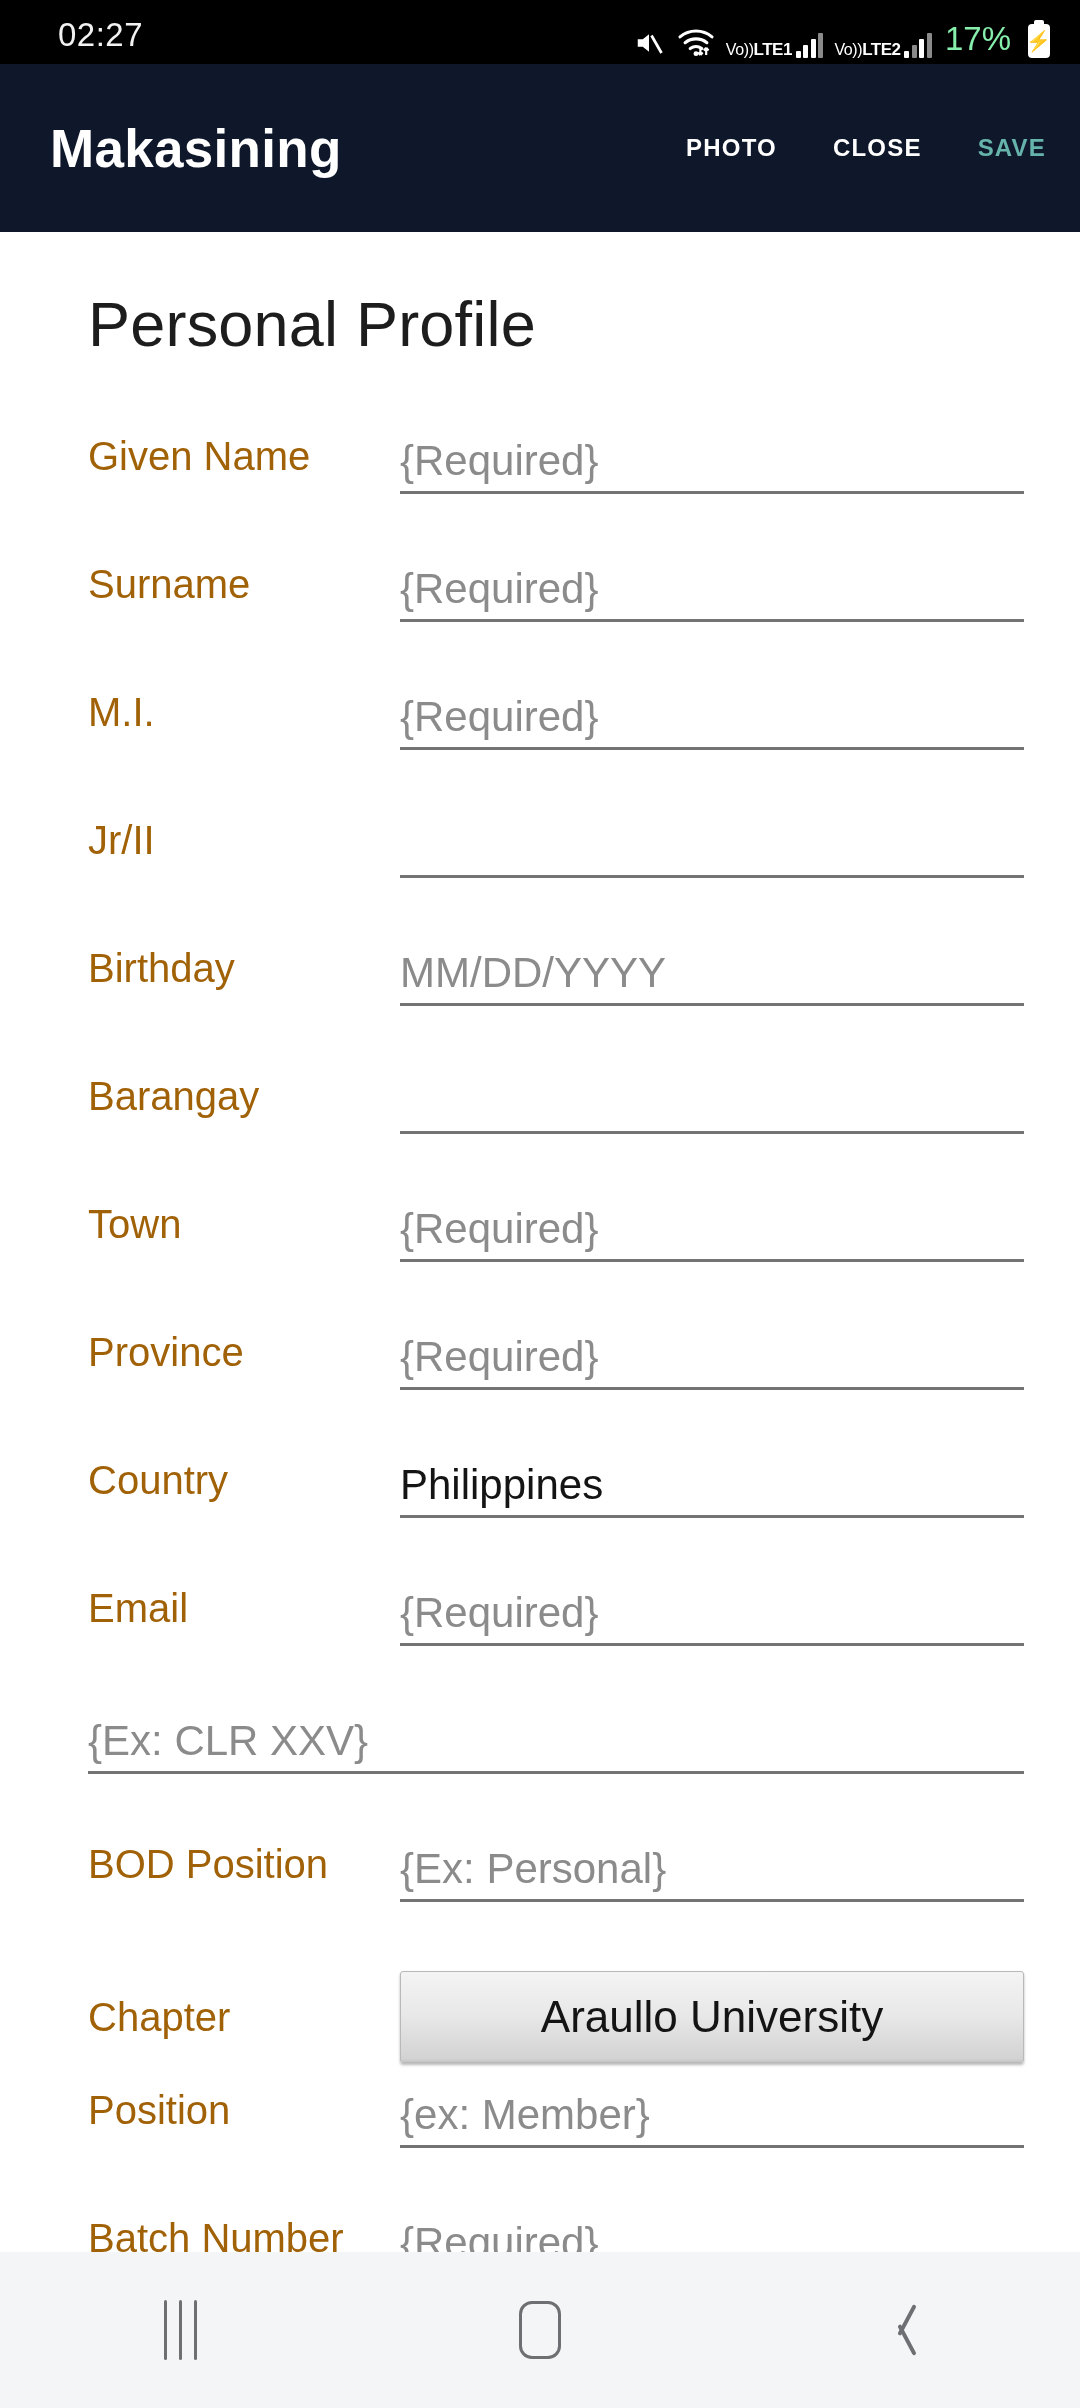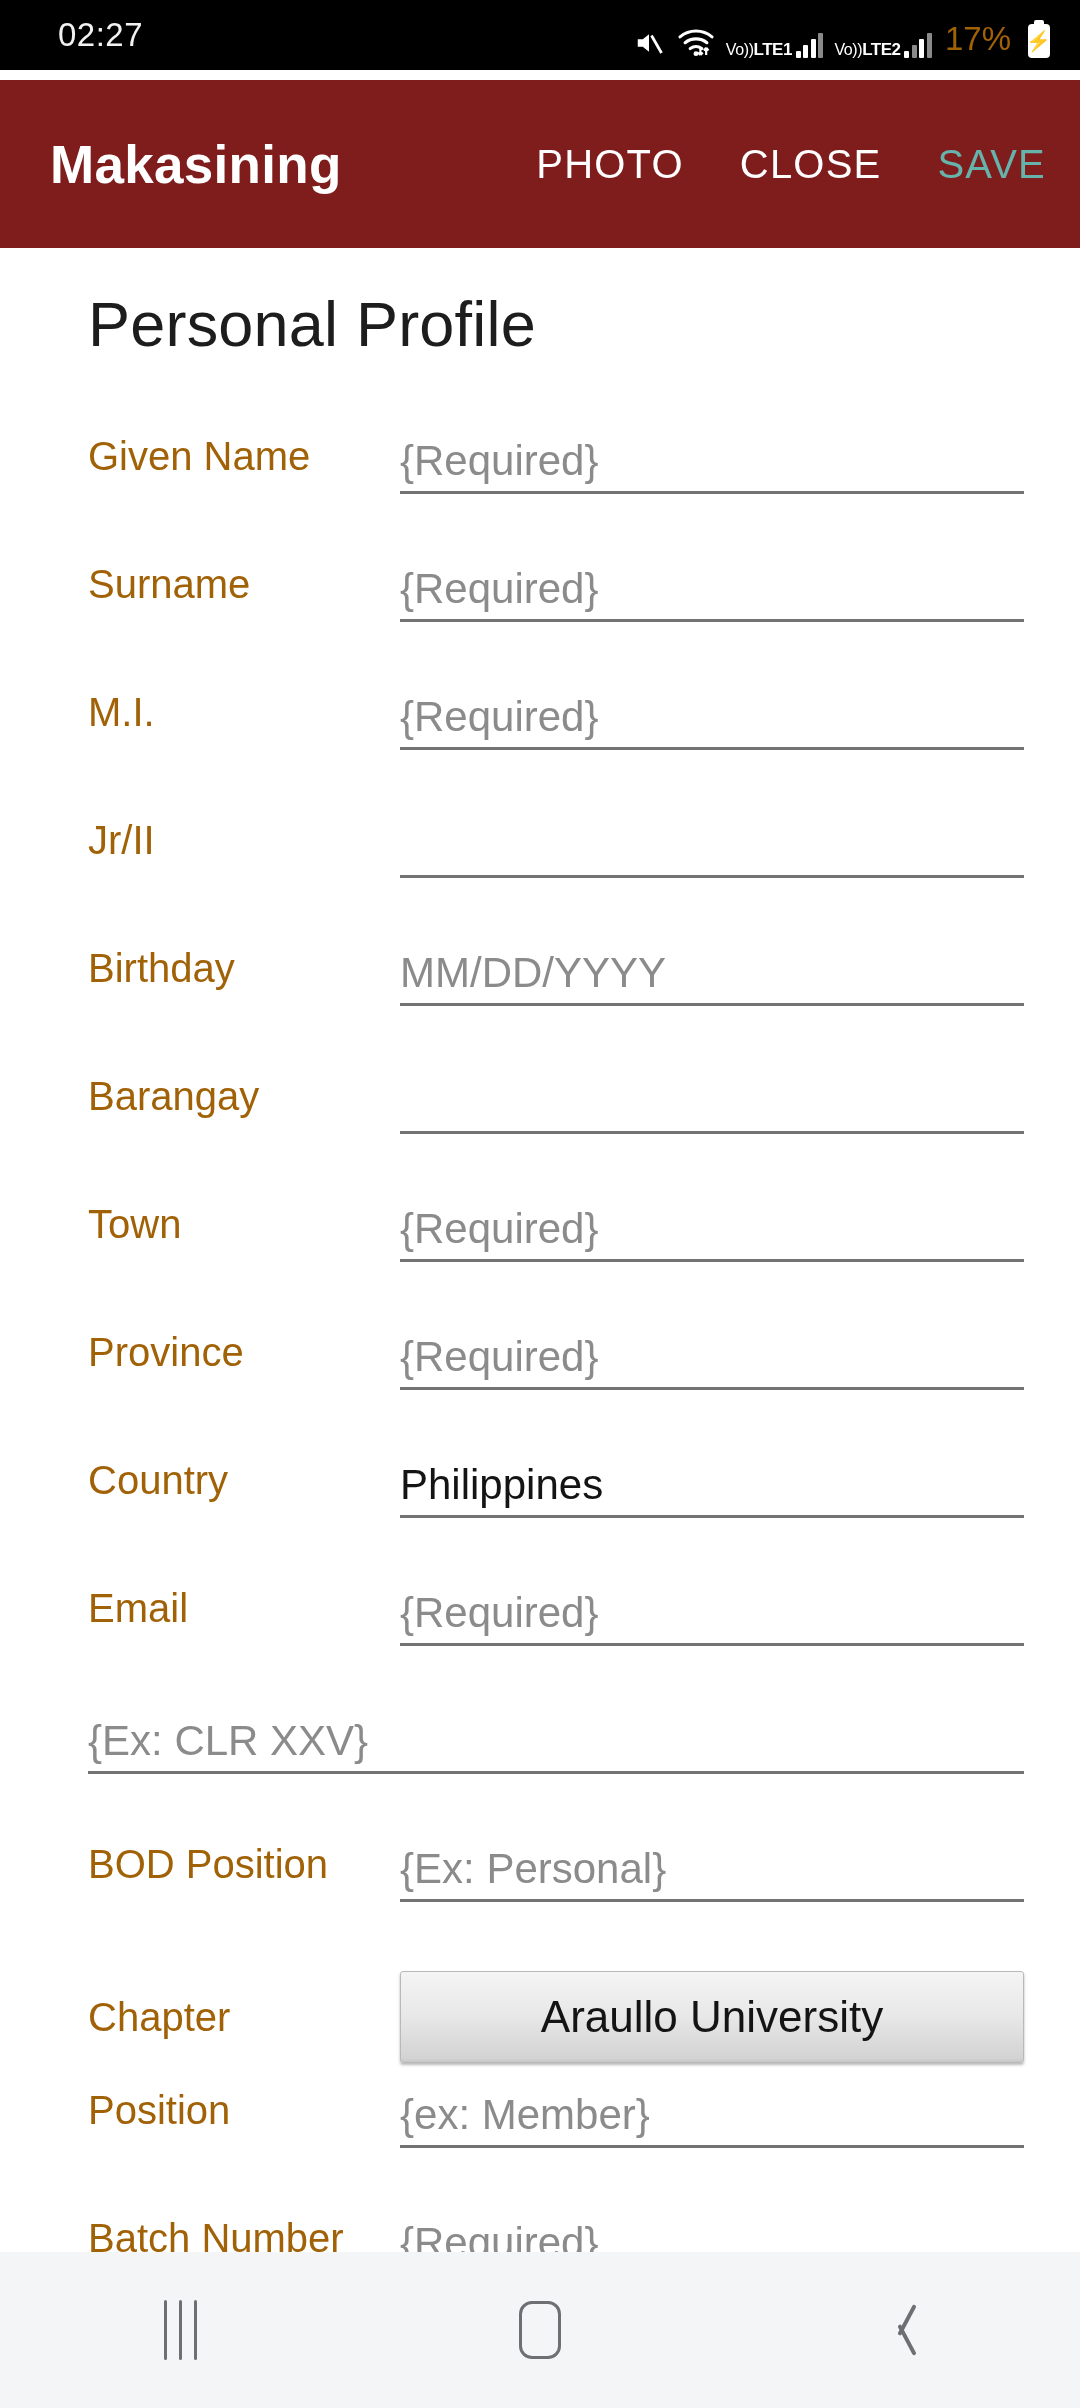--- a/index.html
+++ b/index.html
@@ -25,47 +25,47 @@
   .volte-txt { display:flex; flex-direction:row; align-items:center; line-height:0.92; }
   .volte-txt .vo { font-size:16px; letter-spacing:-0.4px; }
   .volte-txt .lte { font-size:17px; font-weight:bold; letter-spacing:-0.5px; }
   .bars { display:flex; align-items:flex-end; gap:2.5px; height:26px; }
   .bars i { display:block; width:5px; background:#ffffff; border-radius:1px; }
   .bars i.b1 { height:7px; }
   .bars i.b2 { height:13px; }
   .bars i.b3 { height:19px; }
   .bars i.b4 { height:25px; }
   .bars i.dim { background:#8a8a8a; }
-  .batt-pct { font-size:33px; color:#a16207; margin-left:2px; }
+  .batt-pct { font-size:33px; color:#86efac; margin-left:2px; }
   .batt {
     position:relative; width:22px; height:34px; border-radius:4px;
     background:#ffffff; margin-left:6px;
   }
   .batt:before {
     content:""; position:absolute; top:-4px; left:50%; transform:translateX(-50%);
     width:10px; height:4px; background:#ffffff; border-radius:2px 2px 0 0;
   }
   .batt span {
     position:absolute; inset:0; display:flex; align-items:center; justify-content:center;
     color:#000000; font-size:20px; line-height:1;
   }
 
   
   .appbar {
-    position:absolute; top:80px; left:0; width:1080px; height:168px;
-    background:#7f1d1d;
+    position:absolute; top:64px; left:0; width:1080px; height:168px;
+    background:#0f172a;
     display:flex; align-items:center;
   }
   .app-title {
     color:#ffffff; font-size:53px; font-weight:bold;
     margin-left:50px; letter-spacing:0.3px; white-space:nowrap;
   }
   .appbar-actions { margin-left:auto; display:flex; align-items:center; }
   .appbar-btn {
-    color:#ffffff; font-size:40px; font-weight:400; letter-spacing:1.2px;
+    color:#ffffff; font-size:24px; font-weight:700; letter-spacing:1.2px;
     padding:0 28px; white-space:nowrap;
   }
   .appbar-btn.disabled { color:#66b3ab; }
   .appbar-actions .appbar-btn:last-child { padding-right:34px; }
 
   
   .content {
     position:absolute; top:252px; left:0; width:1080px; height:2014px;
     background:#ffffff; overflow:hidden;
   }

